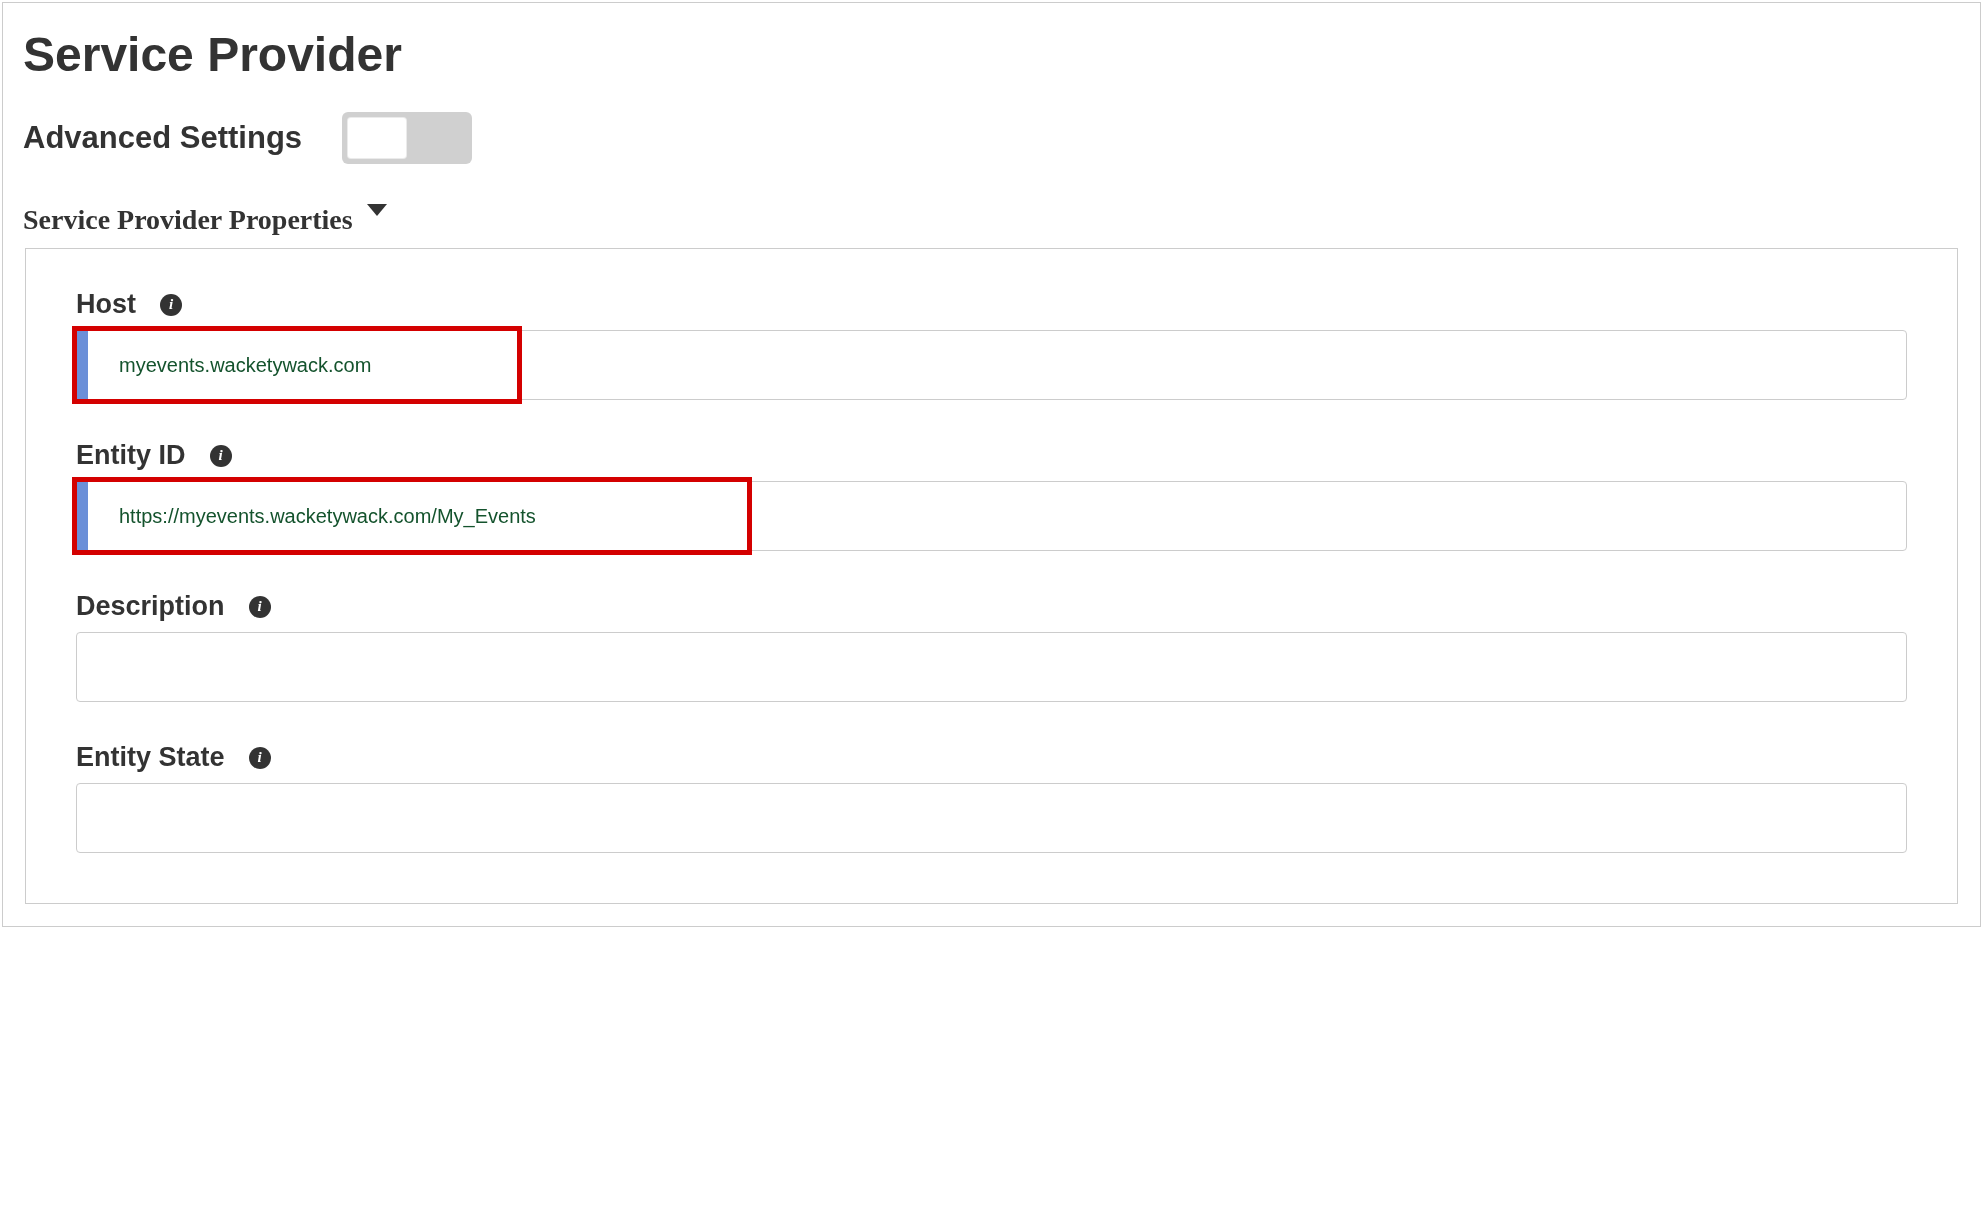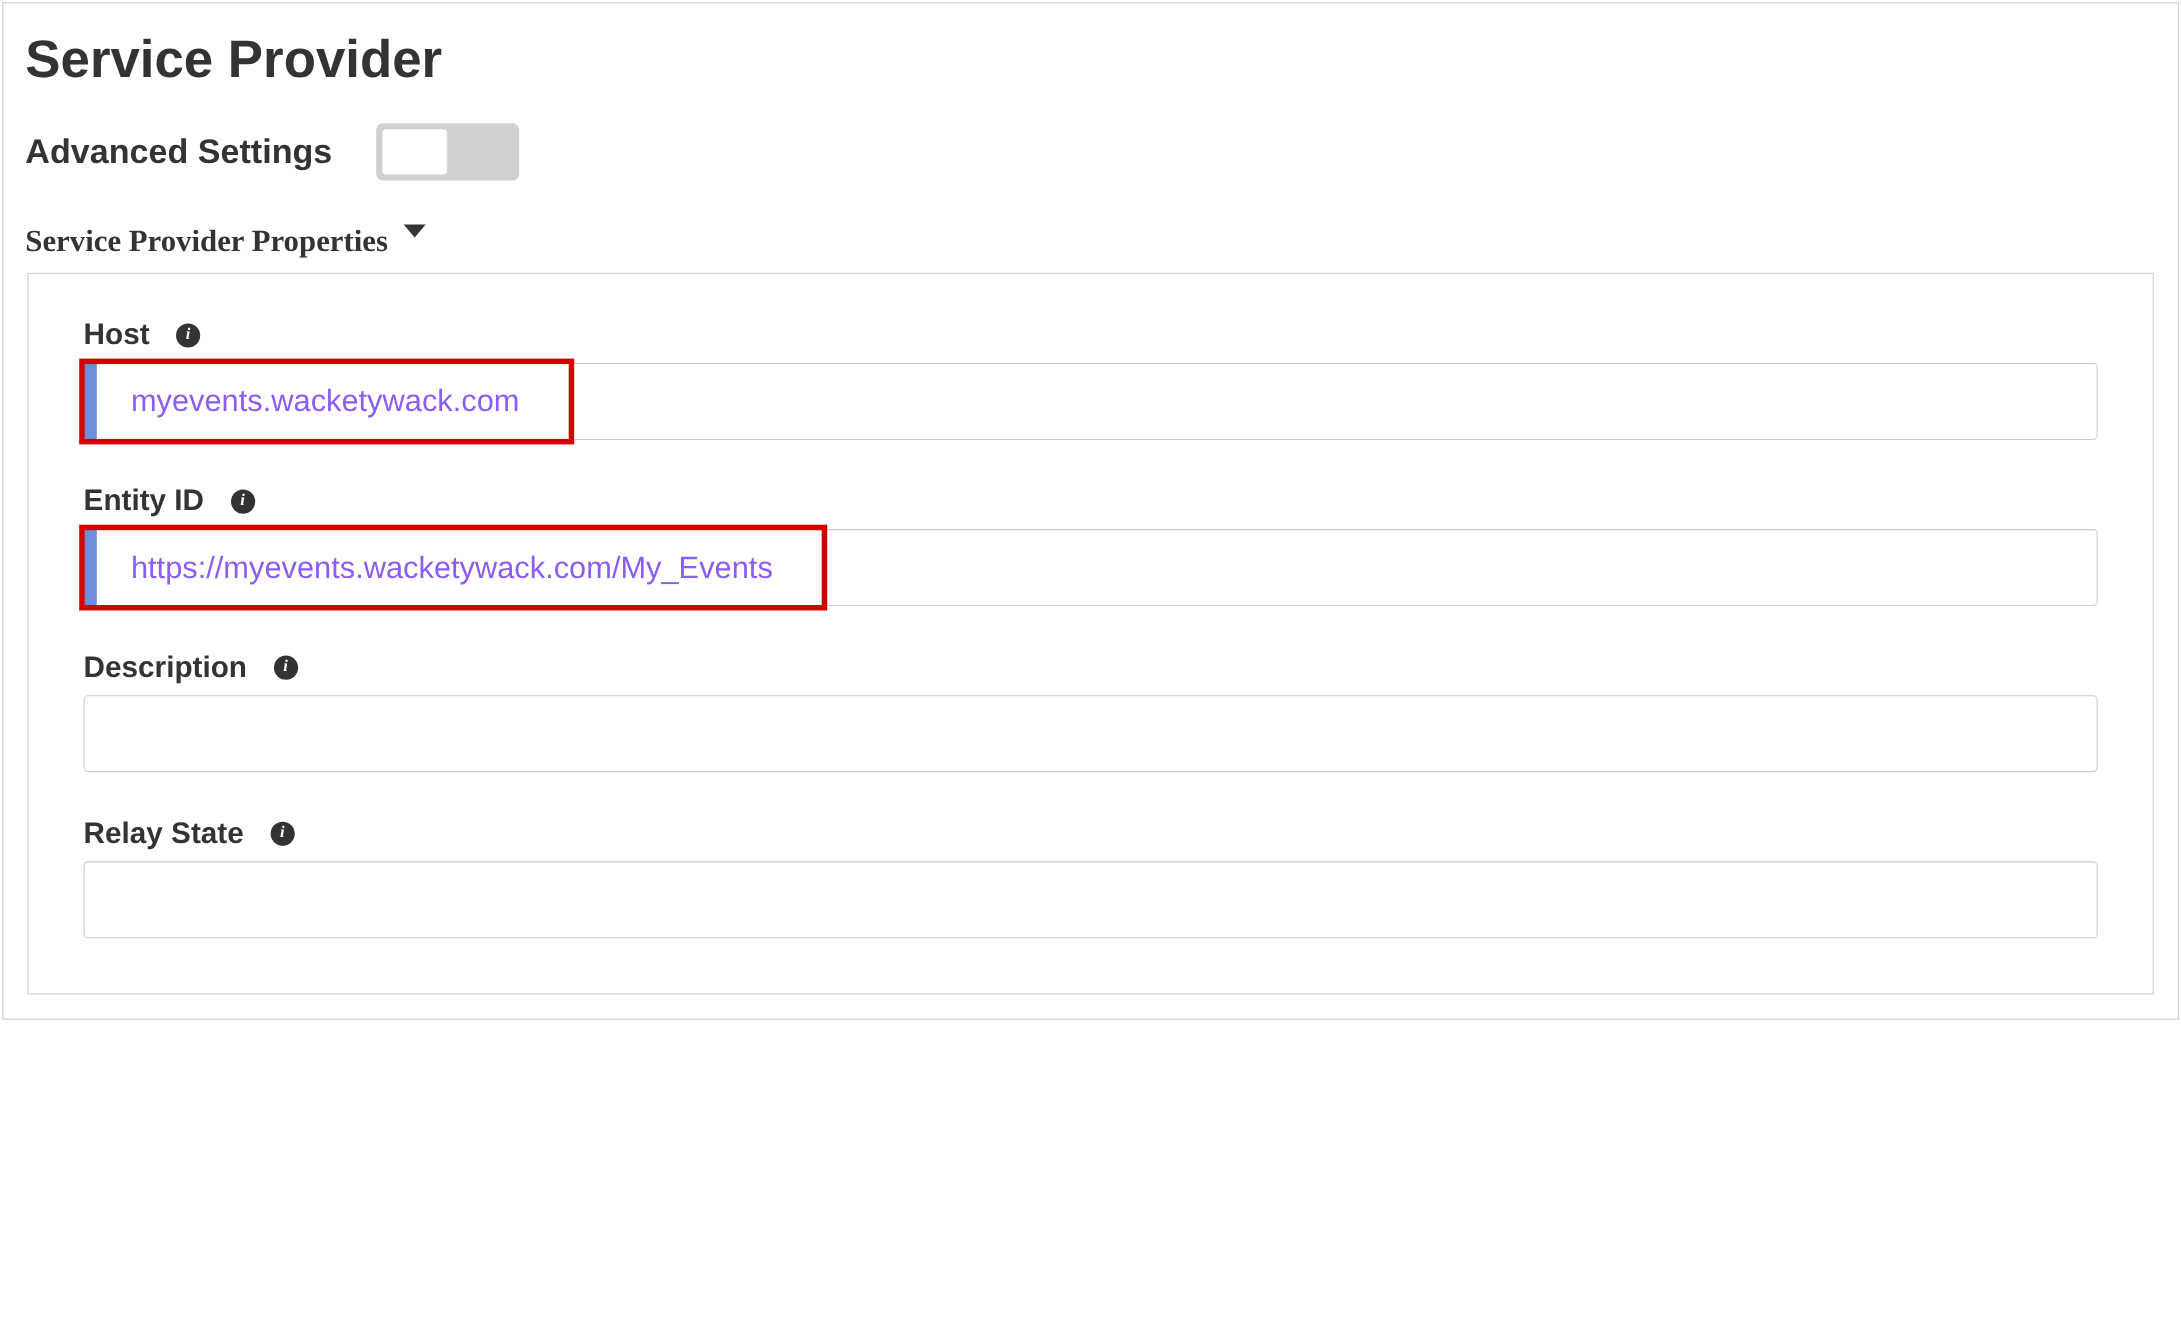--- a/index.html
+++ b/index.html
@@ -107,22 +107,22 @@
     }
     .input-wrap {
       position: relative;
     }
     .text-input {
       width: 100%;
       height: 70px;
       border: 1px solid #ccc;
       border-radius: 4px;
       padding: 0 24px 0 42px;
-      font-size: 28px;
-      color: #8b5cf6;
+      font-size: 20px;
+      color: #14532d;
       background: #fff;
     }
     .left-accent {
       position: absolute;
       left: 0;
       top: 0;
       bottom: 0;
       width: 12px;
       background: #6b8fd8;
       border-top-left-radius: 4px;
@@ -193,21 +193,21 @@
         <span>Description</span>
         <span class="info-icon">i</span>
       </div>
       <div class="input-wrap">
         <input type="text" class="text-input" style="padding-left: 24px;" value="">
       </div>
     </div>
 
     <div class="field-group" style="margin-bottom:0;">
       <div class="field-label">
-        <span>Relay State</span>
+        <span>Entity State</span>
         <span class="info-icon">i</span>
       </div>
       <div class="input-wrap">
         <input type="text" class="text-input" style="padding-left: 24px;" value="">
       </div>
     </div>
 
   </div>
 
 </div>

